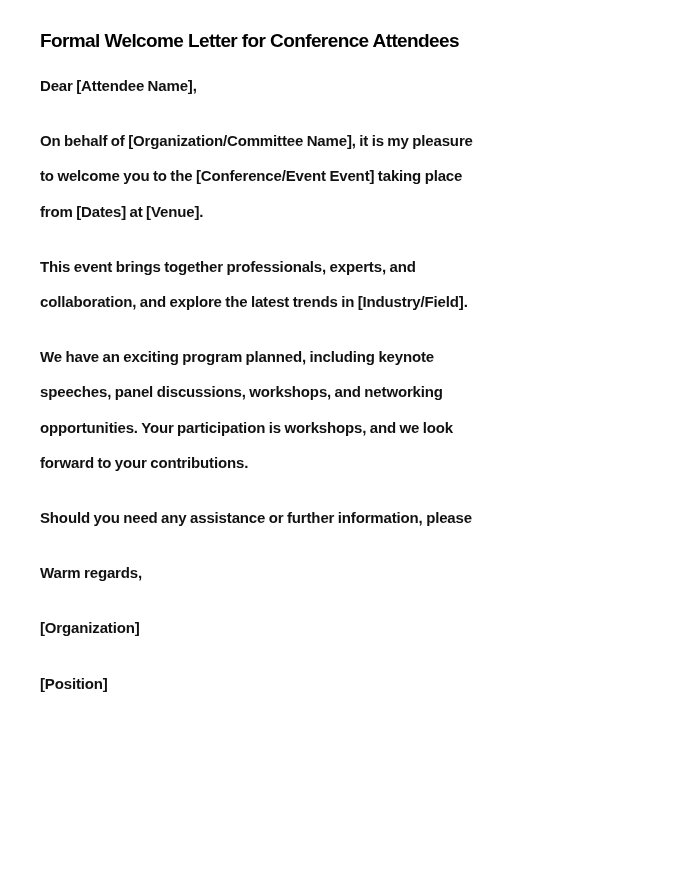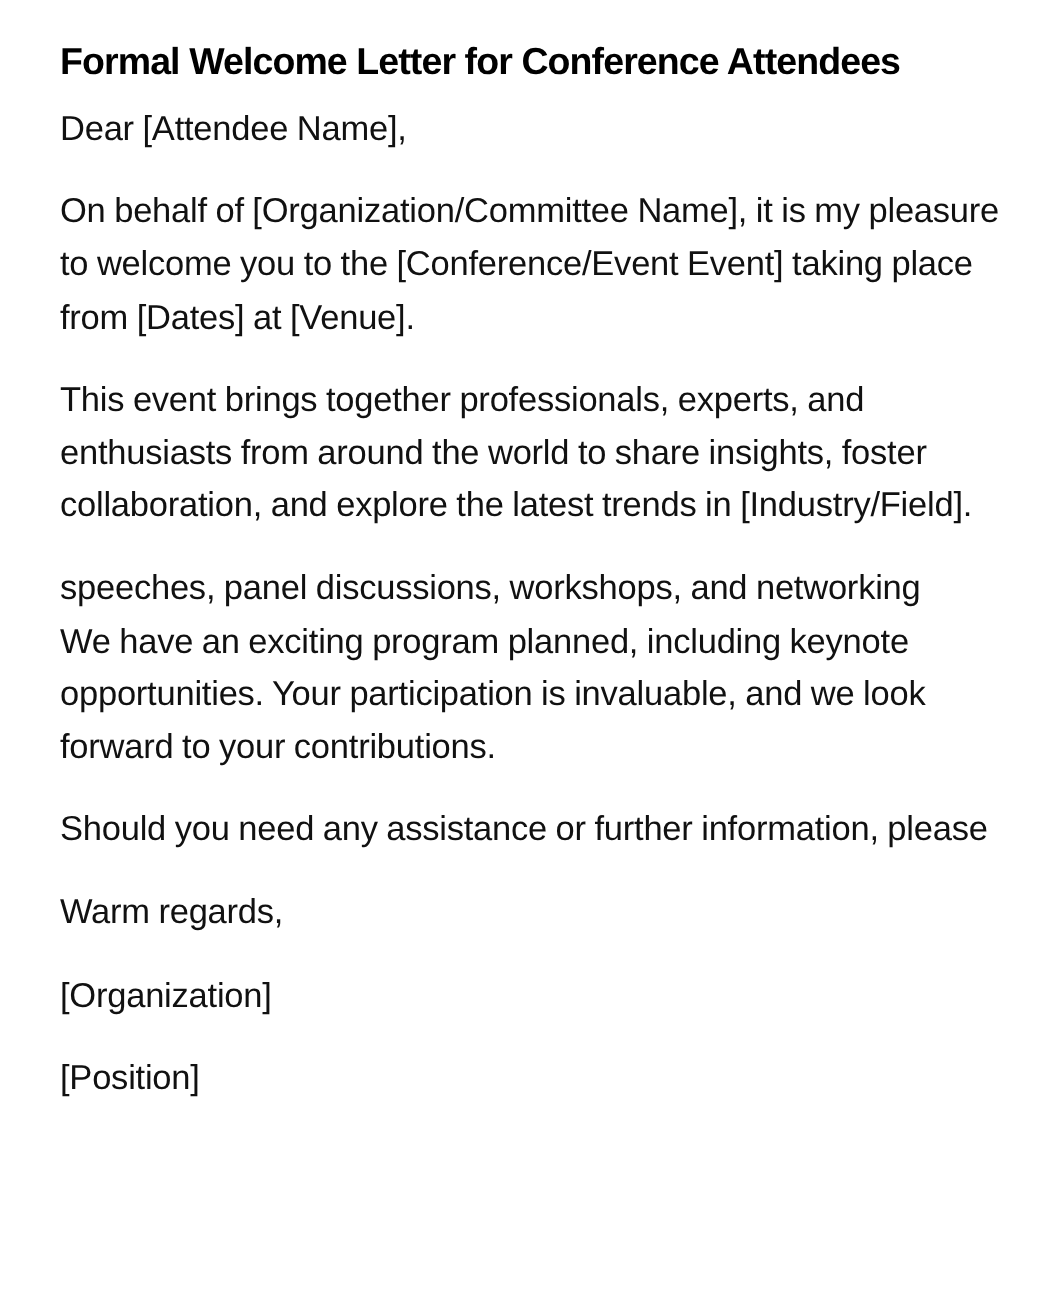--- a/index.html
+++ b/index.html
@@ -14,34 +14,35 @@
       font-family: "Liberation Sans", "DejaVu Sans", sans-serif;
       color: #111111;
     }
     .page {
       position: relative;
       padding: 24px 40px 0 40px;
       box-sizing: border-box;
       width: 700px;
     }
     .title {
-      font-size: 25px;
+      font-size: 19px;
       font-weight: bold;
       letter-spacing: -0.6px;
       line-height: 34px;
       margin: 0 0 10px 0;
       color: #000000;
       white-space: nowrap;
     }
     .para {
-      font-size: 23px;
+      font-size: 15px;
       line-height: 35.2px;
       margin: 0 0 20px 0;
       letter-spacing: -0.15px;
       word-spacing: -0.5px;
+      font-weight: bold;
     }
     .para .line {
       display: block;
       white-space: nowrap;
     }
   </style>
 </head>
 <body>
 
 <div class="page">
@@ -52,28 +53,27 @@
   </p>
 
   <p class="para">
     <span class="line">On behalf of [Organization/Committee Name], it is my pleasure</span>
     <span class="line">to welcome you to the [Conference/Event Event] taking place</span>
     <span class="line">from [Dates] at [Venue].</span>
   </p>
 
   <p class="para">
     <span class="line">This event brings together professionals, experts, and</span>
-    <span class="line">enthusiasts from around the world to share insights, foster</span>
     <span class="line">collaboration, and explore the latest trends in [Industry/Field].</span>
   </p>
 
   <p class="para">
+    <span class="line">We have an exciting program planned, including keynote</span>
     <span class="line">speeches, panel discussions, workshops, and networking</span>
-    <span class="line">We have an exciting program planned, including keynote</span>
-    <span class="line">opportunities. Your participation is invaluable, and we look</span>
+    <span class="line">opportunities. Your participation is workshops, and we look</span>
     <span class="line">forward to your contributions.</span>
   </p>
 
   <p class="para">
     <span class="line">Should you need any assistance or further information, please</span>
   </p>
 
   <p class="para">
     <span class="line">Warm regards,</span>
   </p>

